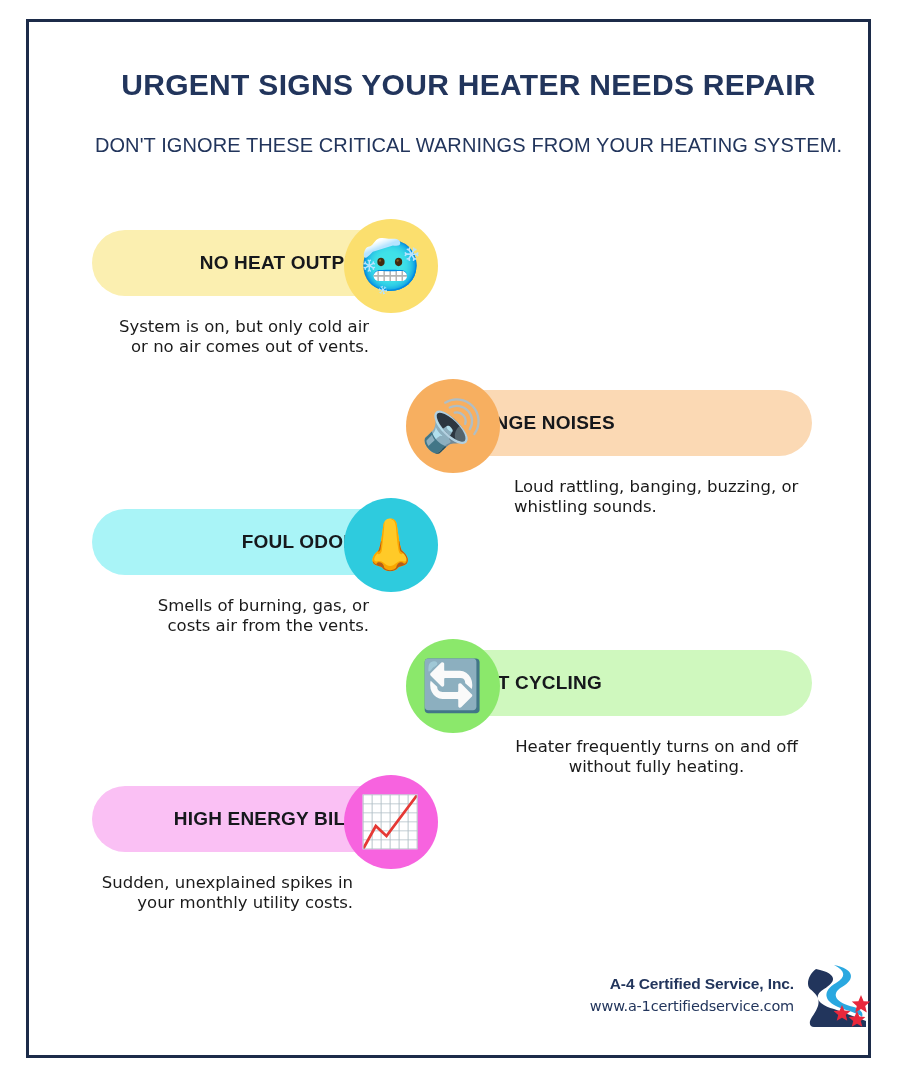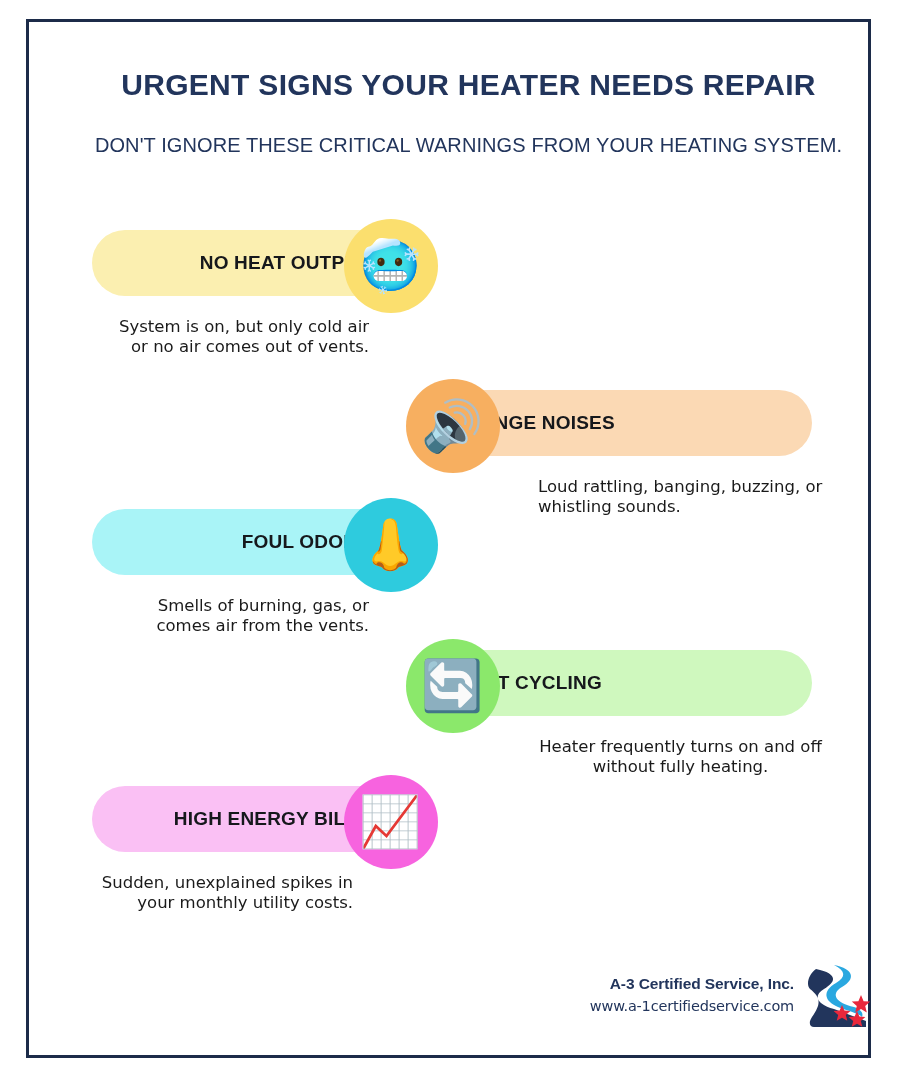--- a/index.html
+++ b/index.html
@@ -113,21 +113,21 @@
   
   .row-left .pill  { left: 63px; }
   .row-left .pill-label { right: 118px; }
   .row-left .circle { left: 315px; }
   .row-left .desc  { left: 20px; text-align: right; }
 
   
   .row-right .circle { left: 313px; }
   .row-right .pill   { left: 355px; }
   .row-right .pill-label { left: 60px; }
-  .row-right .desc   { left: 420px; text-align: left; margin-left: 24px; }
+  .row-right .desc   { left: 420px; text-align: left; }
 
   
   .footer {
     position: absolute;
     right: 34px;
     bottom: 26px;
     display: flex;
     align-items: center;
     gap: 14px;
   }
@@ -179,21 +179,21 @@
       <div class="desc" style="top:98px;left:485px;width:285px;text-align:left;">Loud rattling, banging, buzzing, or whistling sounds.</div>
     </div>
 
     <div class="row row-left" style="top:476px;height:140px;">
       <div class="pill" style="top:11px;width:300px;background:#A9F4F7;">
         <div class="pill-label" style="right:22px;">FOUL ODORS</div>
       </div>
       <div class="circle" style="top:0px;background:#2ECBDE;">
         <span class="emoji">👃</span>
       </div>
-      <div class="desc" style="top:98px;left:85px;width:255px;text-align:right;">Smells of burning, gas, or comes air from the vents.</div>
+      <div class="desc" style="top:98px;left:85px;width:255px;text-align:right;">Smells of burning, gas, or costs air from the vents.</div>
     </div>
 
     <div class="row row-right" style="top:617px;height:140px;">
       <div class="pill" style="top:11px;left:385px;width:398px;background:#CFF8BE;">
         <div class="pill-label" style="left:28px;">SHORT CYCLING</div>
       </div>
       <div class="circle" style="top:0px;left:377px;background:#8BE86B;">
         <span class="emoji">🔄</span>
       </div>
       <div class="desc" style="top:98px;left:485px;width:285px;text-align:center;">Heater frequently turns on and off without fully heating.</div>
@@ -204,21 +204,21 @@
         <div class="pill-label" style="right:22px;">HIGH ENERGY BILLS</div>
       </div>
       <div class="circle" style="top:0px;background:#F763DF;">
         <span class="emoji">📈</span>
       </div>
       <div class="desc" style="top:98px;left:54px;width:270px;text-align:right;">Sudden, unexplained spikes in your monthly utility costs.</div>
     </div>
 
     <div class="footer">
       <div class="footer-text">
-        <div class="company">A-3 Certified Service, Inc.</div>
+        <div class="company">A-4 Certified Service, Inc.</div>
         <div class="website">www.a-1certifiedservice.com</div>
       </div>
       <svg class="logo" viewBox="0 0 66 70">
         <path d="M8 10 C28 14, 30 22, 16 30 C4 37, 10 46, 26 50 L58 62 L58 68 L6 68 C2 68, 0 64, 4 58 C14 44, 12 38, 2 30 C-2 26, 0 16, 8 10 Z" fill="#22355C"></path>
         <path d="M26 6 C46 10, 48 20, 34 28 C22 35, 28 44, 46 48 C52 50, 56 54, 54 58 C50 54, 40 52, 30 48 C16 42, 14 32, 28 24 C38 18, 38 12, 26 6 Z" fill="#2AA8E0"></path>
         <path d="M53 36 l2.6 6.2 6.6 .4 -5 4.3 1.6 6.5 -5.8 -3.4 -5.8 3.4 1.6 -6.5 -5 -4.3 6.6 -.4 Z" fill="#E8283C"></path>
         <path d="M34 46 l2.4 5.6 6 .4 -4.6 3.9 1.5 5.9 -5.3 -3.1 -5.3 3.1 1.5 -5.9 -4.6 -3.9 6 -.4 Z" fill="#E8283C"></path>
         <path d="M49 52 l2.4 5.6 6 .4 -4.6 3.9 1.5 5.9 -5.3 -3.1 -5.3 3.1 1.5 -5.9 -4.6 -3.9 6 -.4 Z" fill="#E8283C"></path>
       </svg>
     </div>

